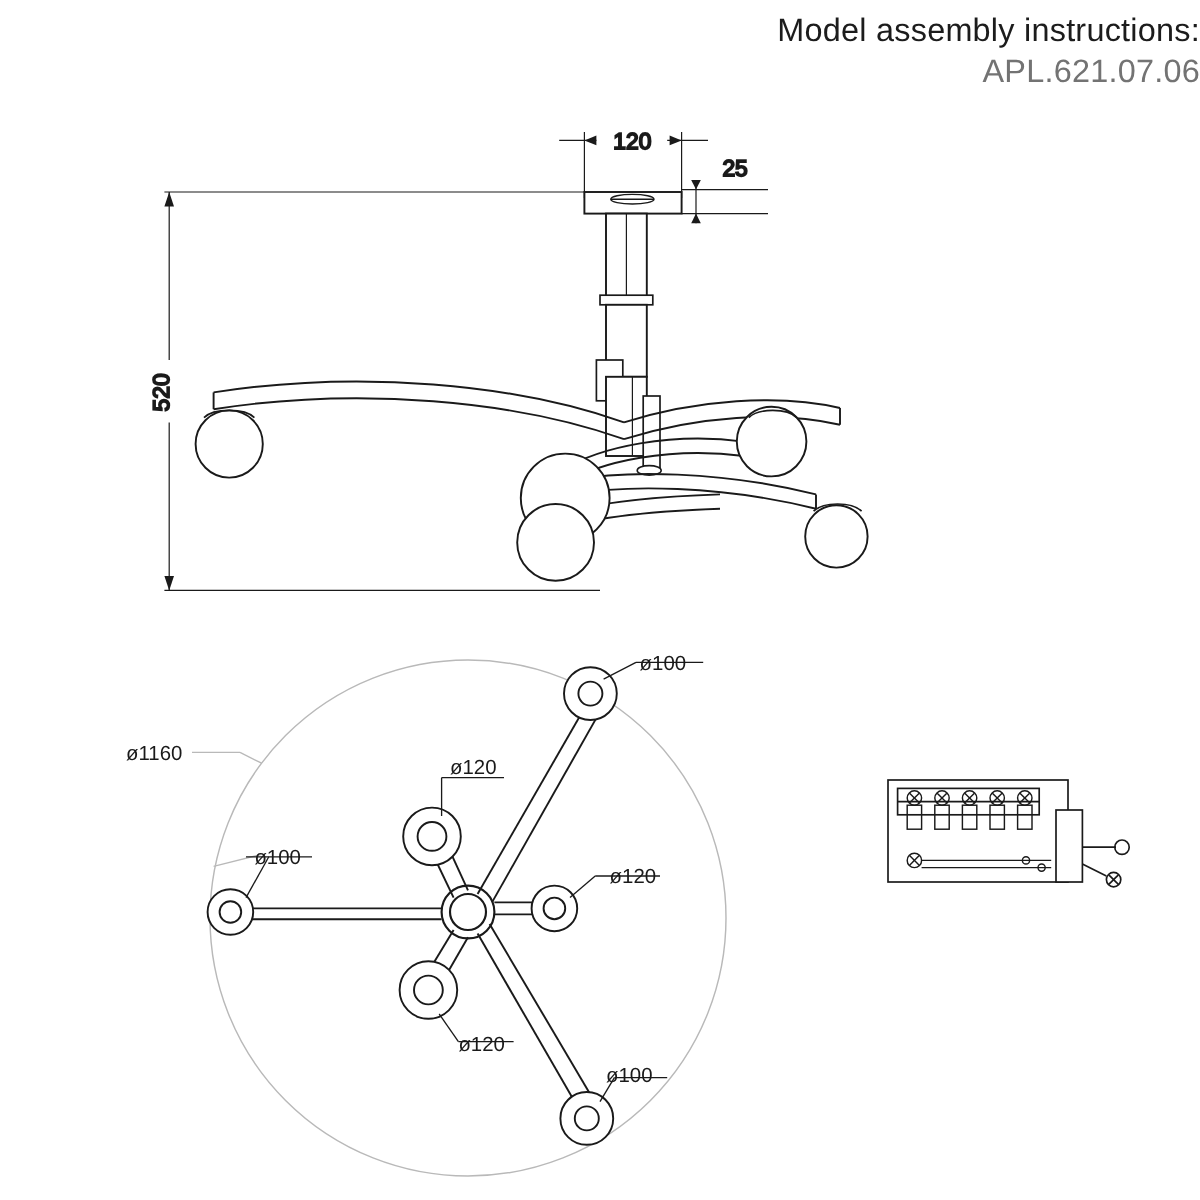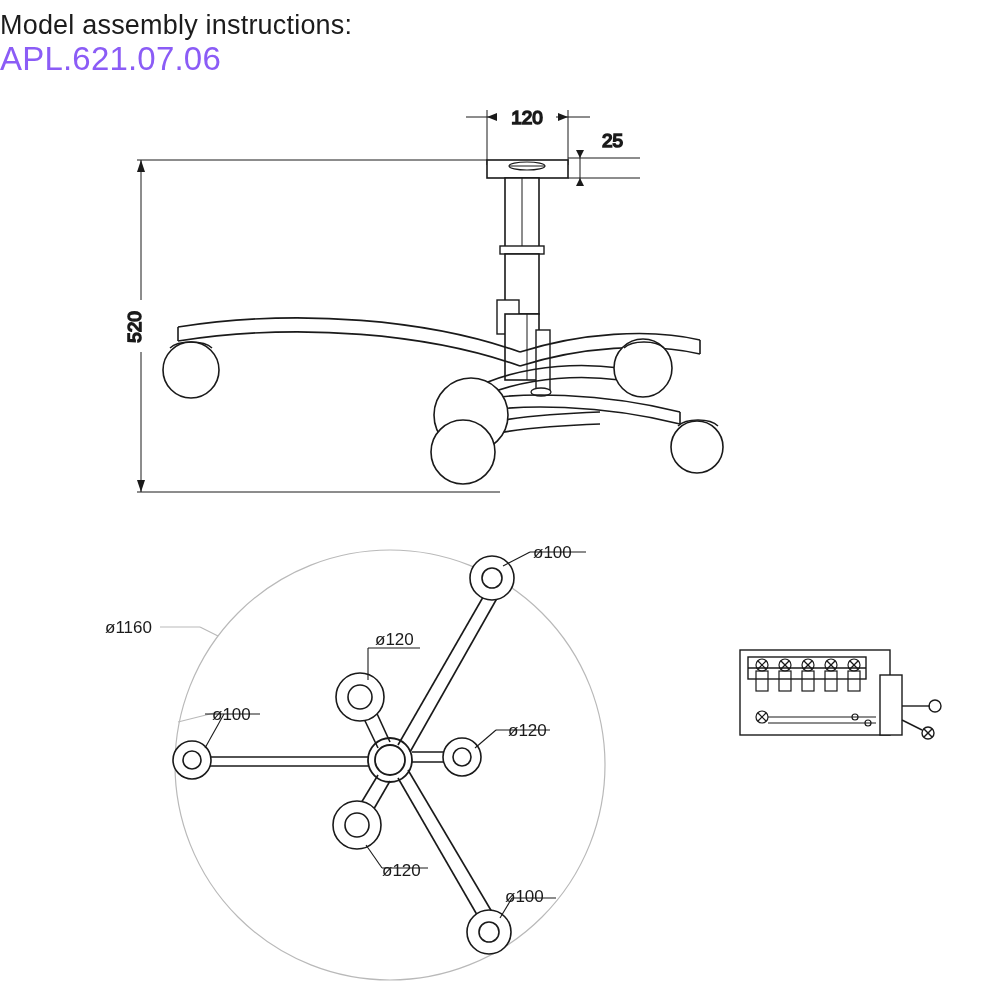--- a/index.html
+++ b/index.html
@@ -19,33 +19,33 @@
     position: absolute;
     left: 0; top: 0;
     width: 1000px;
     height: 1000px;
   }
   .title-block {
     position: absolute;
     left: 0;
     top: 8px;
     width: 1000px;
-    text-align: left;
+    text-align: right;
     pointer-events: none;
   }
   .title-line1 {
     font-size: 27px;
     line-height: 34px;
     color: #1c1c1c;
     letter-spacing: 0.2px;
   }
   .title-line2 {
-    font-size: 33px;
+    font-size: 27px;
     line-height: 34px;
-    color: #8b5cf6;
+    color: #737373;
     letter-spacing: 0.2px;
   }
   svg text {
     font-family: "Liberation Sans", sans-serif;
     fill: #1a1a1a;
   }
   .dim-txt { font-size: 19px; }
   .dim-txt-small { font-size: 17px; }
 </style>
 </head>

